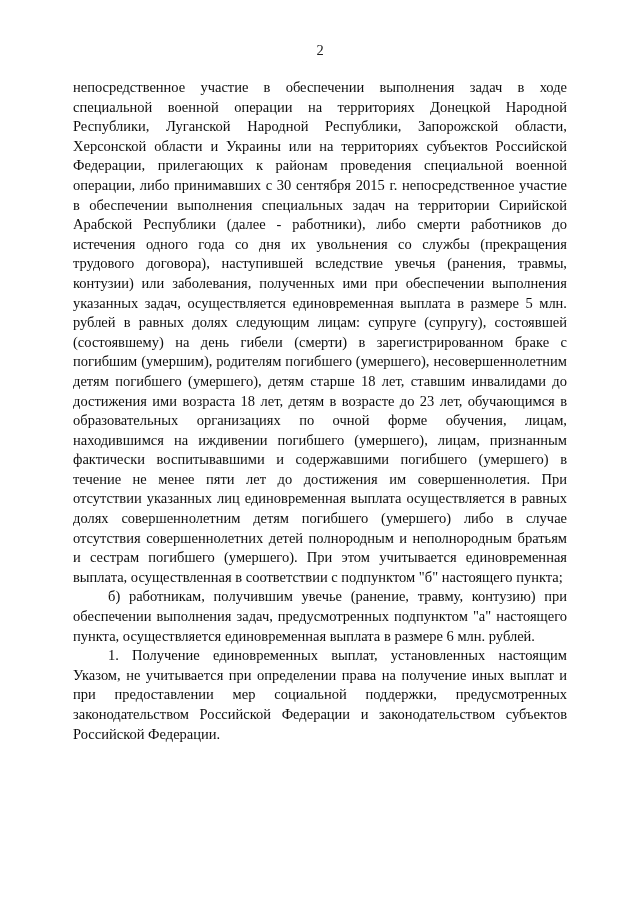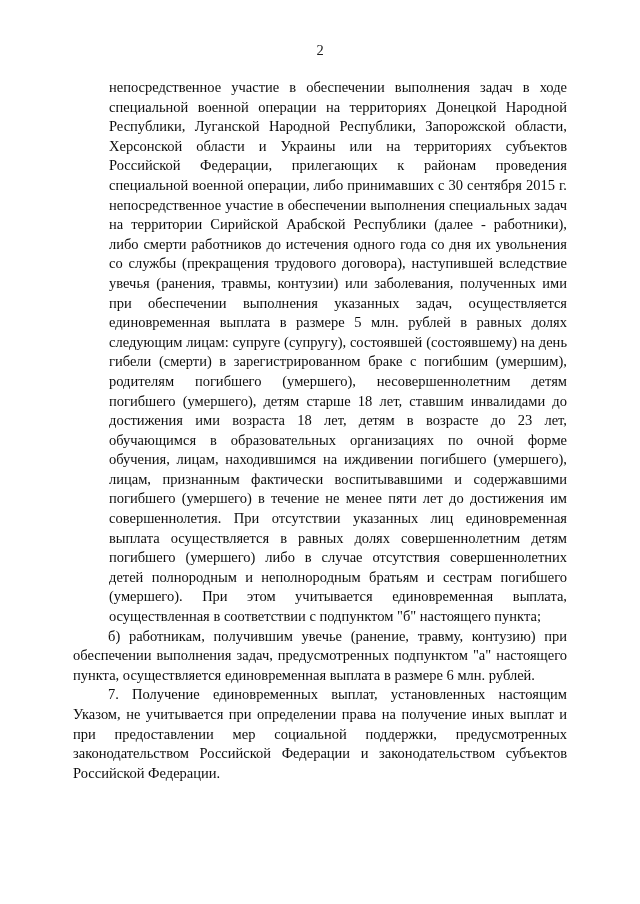--- a/index.html
+++ b/index.html
@@ -53,37 +53,36 @@
     margin: 0;
     padding: 0;
     text-align: justify;
     text-justify: inter-word;
   }
   .para.indent {
     text-indent: 35px;
   }
   .para.no-indent {
     text-indent: 0;
-    margin-left: 36px;
   }
   
   .para:last-child {
     text-align: justify;
   }
 </style>
 </head>
 <body>
 
 <div class="page">
 
   <div class="page-number">2</div>
 
   <div class="body-text">
 
     <p class="para no-indent">непосредственное участие в обеспечении выполнения задач в ходе специальной военной операции на территориях Донецкой Народной Республики, Луганской Народной Республики, Запорожской области, Херсонской области и Украины или на территориях субъектов Российской Федерации, прилегающих к районам проведения специальной военной операции, либо принимавших с 30 сентября 2015 г. непосредственное участие в обеспечении выполнения специальных задач на территории Сирийской Арабской Республики (далее - работники), либо смерти работников до истечения одного года со дня их увольнения со службы (прекращения трудового договора), наступившей вследствие увечья (ранения, травмы, контузии) или заболевания, полученных ими при обеспечении выполнения указанных задач, осуществляется единовременная выплата в размере 5 млн. рублей в равных долях следующим лицам: супруге (супругу), состоявшей (состоявшему) на день гибели (смерти) в зарегистрированном браке с погибшим (умершим), родителям погибшего (умершего), несовершеннолетним детям погибшего (умершего), детям старше 18 лет, ставшим инвалидами до достижения ими возраста 18 лет, детям в возрасте до 23 лет, обучающимся в образовательных организациях по очной форме обучения, лицам, находившимся на иждивении погибшего (умершего), лицам, признанным фактически воспитывавшими и содержавшими погибшего (умершего) в течение не менее пяти лет до достижения им совершеннолетия. При отсутствии указанных лиц единовременная выплата осуществляется в равных долях совершеннолетним детям погибшего (умершего) либо в случае отсутствия совершеннолетних детей полнородным и неполнородным братьям и сестрам погибшего (умершего). При этом учитывается единовременная выплата, осуществленная в соответствии с подпунктом "б" настоящего пункта;</p>
 
     <p class="para indent">б) работникам, получившим увечье (ранение, травму, контузию) при обеспечении выполнения задач, предусмотренных подпунктом "а" настоящего пункта, осуществляется единовременная выплата в размере 6 млн. рублей.</p>
 
-    <p class="para indent">7. Получение единовременных выплат, установленных настоящим Указом, не учитывается при определении права на получение иных выплат и при предоставлении мер социальной поддержки, предусмотренных законодательством Российской Федерации и законодательством субъектов Российской Федерации.</p>
+    <p class="para indent">1. Получение единовременных выплат, установленных настоящим Указом, не учитывается при определении права на получение иных выплат и при предоставлении мер социальной поддержки, предусмотренных законодательством Российской Федерации и законодательством субъектов Российской Федерации.</p>
 
   </div>
 
 </div>
 
 </body></html>

